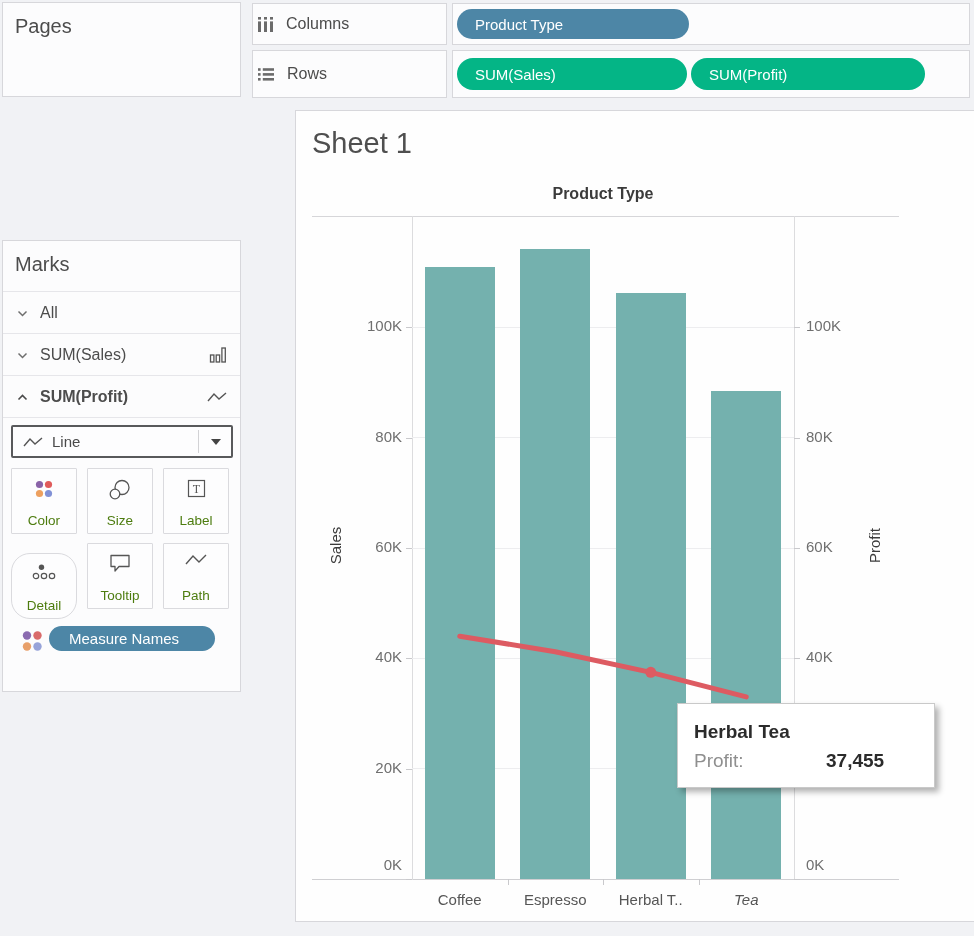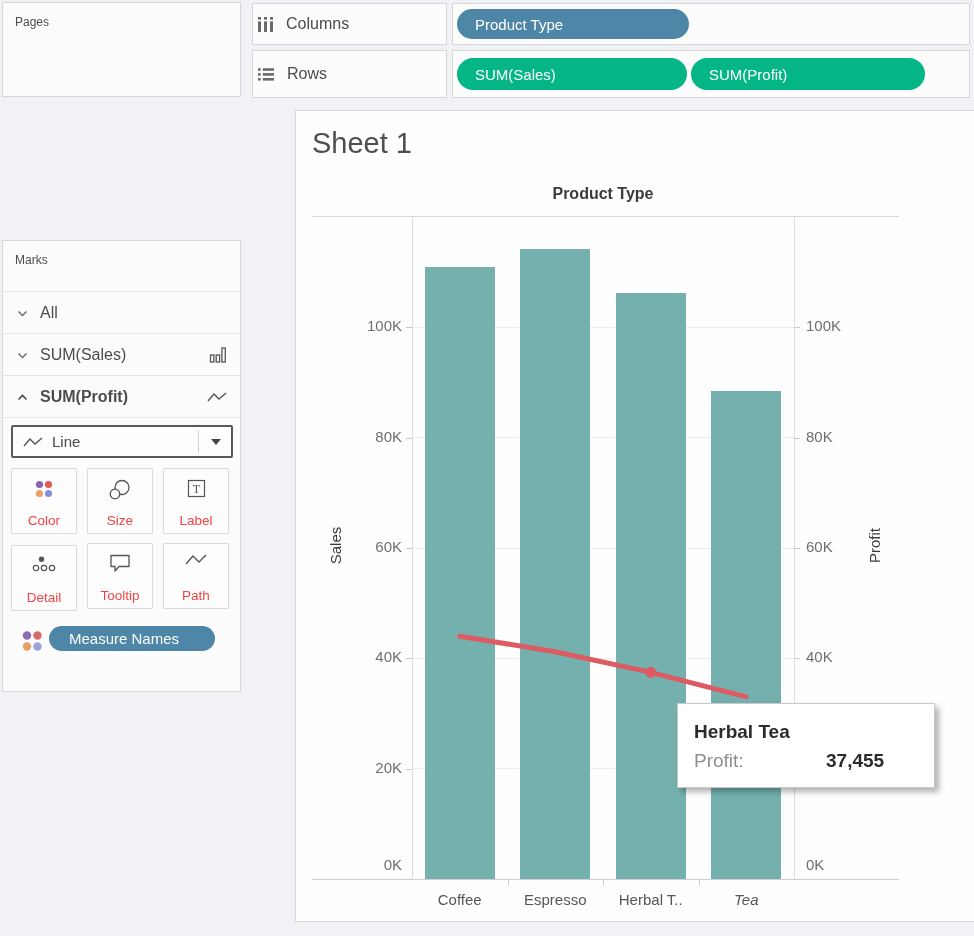--- a/index.html
+++ b/index.html
@@ -9,31 +9,31 @@
     --line-red:#dd5b62;
     --panel-bg:#fcfcfd;
     --panel-border:#d7d7db;
     --text-dark:#4c4c4c;
     --text-gray:#6f6f6f;
   }
   html,body{margin:0;padding:0;background:#f1f2f5;overflow:hidden;}
   body{font-family:"Liberation Sans",sans-serif;}
   #app{position:relative;width:974px;height:936px;background:#f1f2f5;}
   .panel{position:absolute;background:var(--panel-bg);border:1px solid var(--panel-border);box-sizing:border-box;}
-  .panel-title{position:absolute;left:12px;top:12px;font-size:12px;color:var(--text-dark);}
+  .panel-title{position:absolute;left:12px;top:12px;font-size:20px;color:var(--text-dark);}
   .pill{border-radius:17px;color:#fff;font-size:15px;display:flex;align-items:center;box-sizing:border-box;padding-left:18px;white-space:nowrap;overflow:hidden;}
   .pill-blue{background:var(--pill-blue);}
   .pill-green{background:var(--pill-green);}
   .shelf-label{display:flex;align-items:center;gap:12px;padding-left:4px;font-size:16px;color:var(--text-dark);}
   .pill-area{display:flex;align-items:center;gap:4px;padding-left:4px;}
   .marks-row{position:absolute;left:0;width:100%;height:41px;border-bottom:1px solid #e6e6ea;display:flex;align-items:center;box-sizing:border-box;padding-left:13px;gap:11px;font-size:16px;color:var(--text-dark);}
   .marks-row .right-ic{position:absolute;right:13px;top:50%;transform:translateY(-50%);display:flex;}
   .mark-btn{position:absolute;width:66px;height:66px;background:#fdfdfe;border:1px solid #dadade;box-sizing:border-box;border-radius:1px;}
   .mark-btn .b-icon{position:absolute;left:0;right:0;top:9px;display:flex;justify-content:center;}
-  .mark-btn .b-label{position:absolute;left:0;right:0;bottom:5px;text-align:center;font-size:13.5px;color:#ef4444;}
+  .mark-btn .b-label{position:absolute;left:0;right:0;bottom:5px;text-align:center;font-size:13.5px;color:#4d7c0f;}
   .tick-label{position:absolute;font-size:15px;color:var(--text-gray);white-space:nowrap;}
   .gridline{position:absolute;left:0;right:0;height:1px;background:#ededef;}
   .axis-tick{position:absolute;background:#c9c9cc;}
   .bar{position:absolute;bottom:0;background:var(--bar-teal);}
   .cat-label{position:absolute;text-align:center;font-size:15px;color:#565656;white-space:nowrap;}
   .vline{position:absolute;width:1px;background:#dcdcde;}
   .hline{position:absolute;height:1px;background:#d6d6d9;}
   .axis-title{position:absolute;font-size:15px;color:#3c3c3c;text-align:center;}
   #tooltip{position:absolute;left:381px;top:592px;width:258px;background:#fff;border:1px solid #c9c9c9;box-shadow:4px 4px 6px rgba(0,0,0,0.3);z-index:10;padding:13px 16px 12px 16px;box-sizing:border-box;}
   .tt-row{display:flex;font-size:19px;line-height:29px;}
@@ -134,21 +134,21 @@
         </div>
         <div class="mark-btn" style="left: 160px; top: 227px;">
           <span class="b-icon">
             <svg width="21" height="21" viewBox="0 0 21 21">
               <rect x="2.5" y="2.5" width="16" height="16" fill="none" stroke="#555" stroke-width="1.2"></rect>
               <text x="10.5" y="15" text-anchor="middle" font-size="12" fill="#555" font-family="Liberation Serif,serif">T</text>
             </svg>
           </span>
           <span class="b-label">Label</span>
         </div>
-        <div class="mark-btn" style="left: 8px; top: 304px;">
+        <div class="mark-btn" style="left: 8px; top: 312px; border-radius: 19px;">
           <span class="b-icon">
             <svg width="24" height="19" viewBox="0 0 24 19">
               <circle cx="9.5" cy="4.2" r="2.7" fill="#555"></circle>
               <circle cx="4" cy="13" r="2.7" fill="none" stroke="#555" stroke-width="1.2"></circle>
               <circle cx="12" cy="13" r="2.7" fill="none" stroke="#555" stroke-width="1.2"></circle>
               <circle cx="20" cy="13" r="2.7" fill="none" stroke="#555" stroke-width="1.2"></circle>
             </svg>
           </span>
           <span class="b-label">Detail</span>
         </div>

